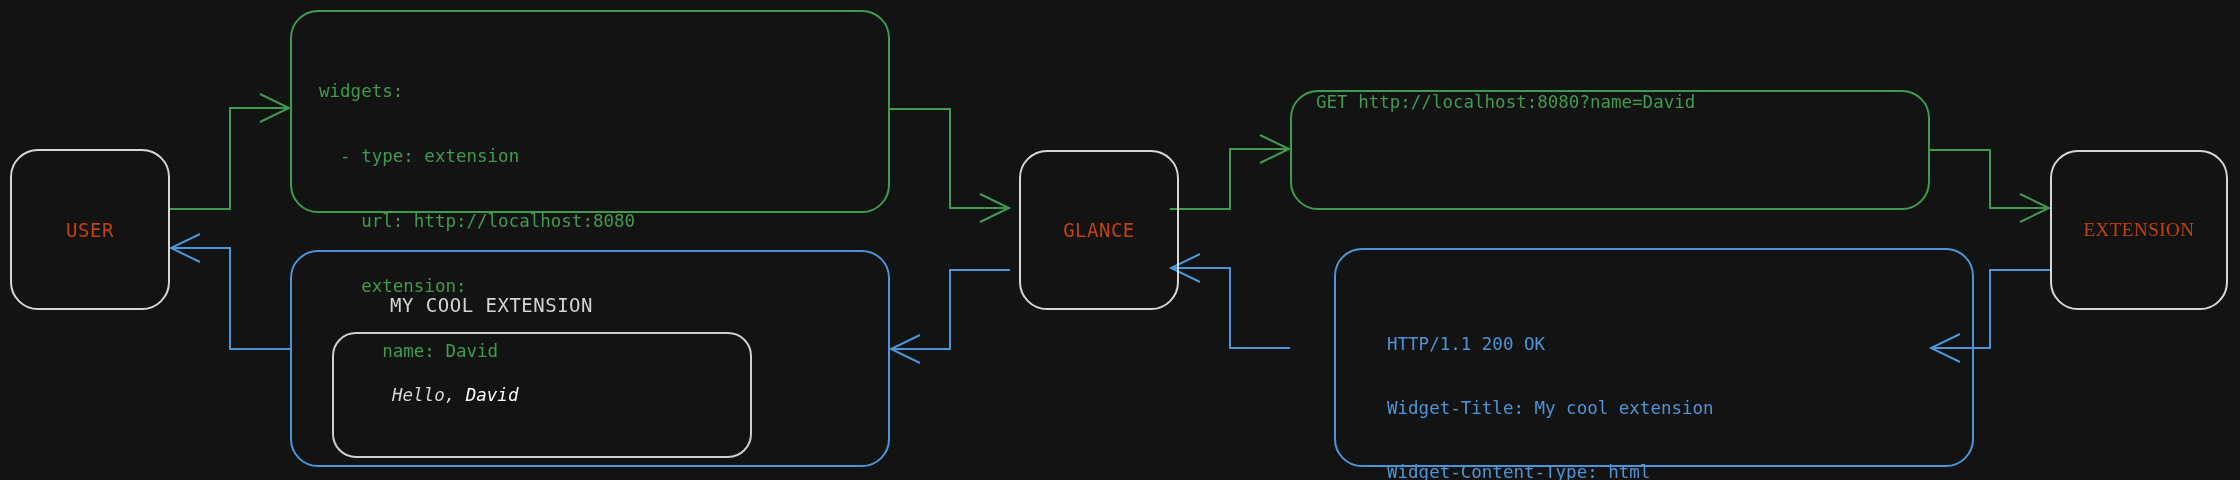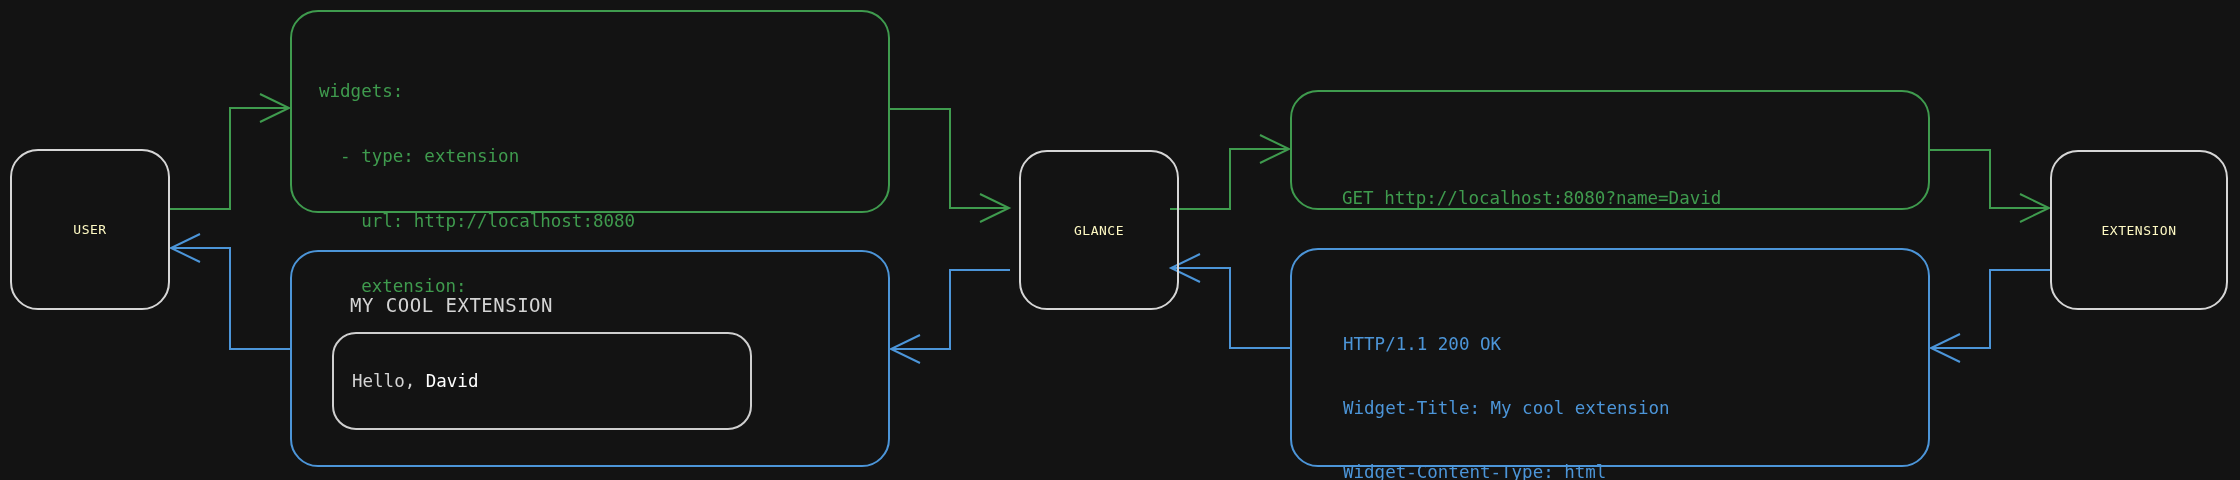--- a/index.html
+++ b/index.html
@@ -21,53 +21,54 @@
     position: absolute;
     box-sizing: border-box;
     border: 2px solid #d6d6d6;
     border-radius: 28px;
     background: transparent;
   }
   .node {
     display: flex;
     align-items: center;
     justify-content: center;
-    color: #fef9c3;
-    font-size: 13px;
+    color: #c2410c;
+    font-size: 19px;
     letter-spacing: 0.5px;
   }
   .green-box { border-color: #3f9b4e; }
   .blue-box  { border-color: #4c95d8; }
   .code {
     white-space: pre;
     font-size: 17.5px;
   }
   .code-line { white-space: pre; min-height: 25px; line-height: 25px; }
   .green-text { color: #3f9b4e; }
-  .blue-text  { color: #4c95d8; }
-  .white-text { color: #d4d4d4; }
+  .blue-text  { color: #4c95d8; margin-left: 44px; }
+  .white-text { color: #d4d4d4; margin-left: 40px; }
   .orange-text { color: #ffffff; }
 
   #config-box  { left: 290px; top: 10px;  width: 600px; height: 203px; padding: 27px 0 11px 27px; }
   #request-box { left: 1290px; top: 90px; width: 640px; height: 120px;
-                 display: flex; align-items: flex-end; padding-left: 50px; }
+                 display: flex; align-items: flex-start; padding-left: 24px; }
   #response-box { left: 1290px; top: 248px; width: 640px; height: 219px; padding: 42px 0 0 51px; }
   #response-box .code-line { min-height: 24px; line-height: 24px; }
   #widget-box  { left: 290px; top: 250px; width: 600px; height: 217px; }
   #widget-title { position: absolute; left: 58px; top: 41px;
                   font-size: 19px; line-height: 24px; letter-spacing: 0.5px; }
   #widget-render-box {
-    position: absolute; left: 40px; top: 80px; width: 420px; height: 98px;
+    position: absolute; left: 40px; top: 80px; width: 420px; height: 126px;
     box-sizing: border-box; border: 2px solid #cfcfcf; border-radius: 24px;
     display: flex; align-items: center; padding-left: 18px;
     font-size: 17.5px;
+    font-style: italic;
   }
   #user-node      { left: 10px;   top: 149px; width: 160px; height: 161px; }
   #glance-node    { left: 1010px; top: 150px; width: 160px; height: 160px; margin-left: 9px; }
-  #extension-node { left: 2050px; top: 150px; width: 178px; height: 160px; }
+  #extension-node { left: 2050px; top: 150px; width: 178px; height: 160px; font-family: Liberation Serif, serif; }
 </style>
 </head>
 <body>
 
 <div class="canvas">
 
   <svg class="wires" viewBox="0 0 2240 480" fill="none" stroke-width="2" stroke-linecap="butt" stroke-linejoin="miter">
 
     <g stroke="#3f9b4e">
       <path d="M170,209 L230,209 L230,108 L288,108"></path>
@@ -100,20 +101,21 @@
   </div>
   <div class="box node" id="extension-node">
     <span>EXTENSION</span>
   </div>
 
   <div class="box green-box code green-text" id="config-box">
     <div class="code-line">widgets:</div>
     <div class="code-line">  - type: extension</div>
     <div class="code-line">    url: http://localhost:8080</div>
     <div class="code-line">    extension:</div>
+    <div class="code-line">      name: David</div>
   </div>
 
   <div class="box green-box code green-text" id="request-box">
     <span>GET http://localhost:8080?name=David</span>
   </div>
 
   <div class="box blue-box code blue-text" id="response-box">
     <div class="code-line">HTTP/1.1 200 OK</div>
     <div class="code-line">Widget-Title: My cool extension</div>
     <div class="code-line">Widget-Content-Type: html</div>

